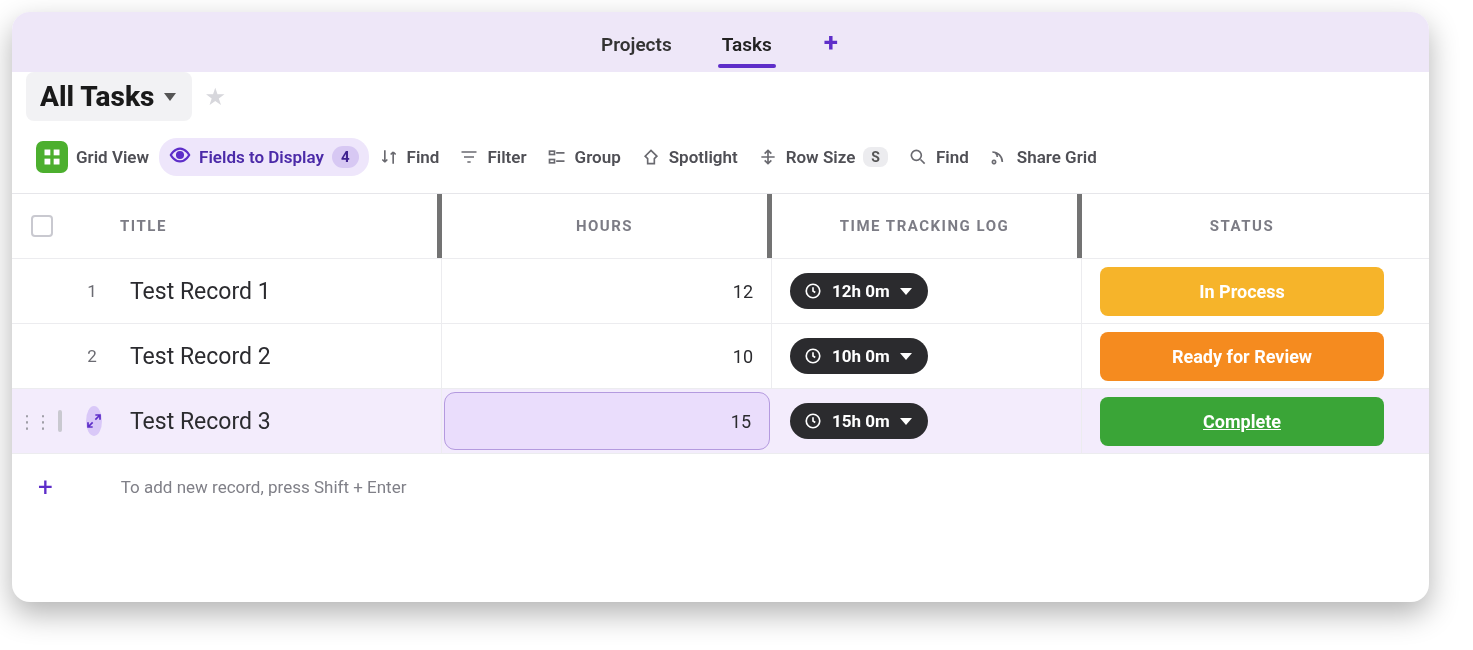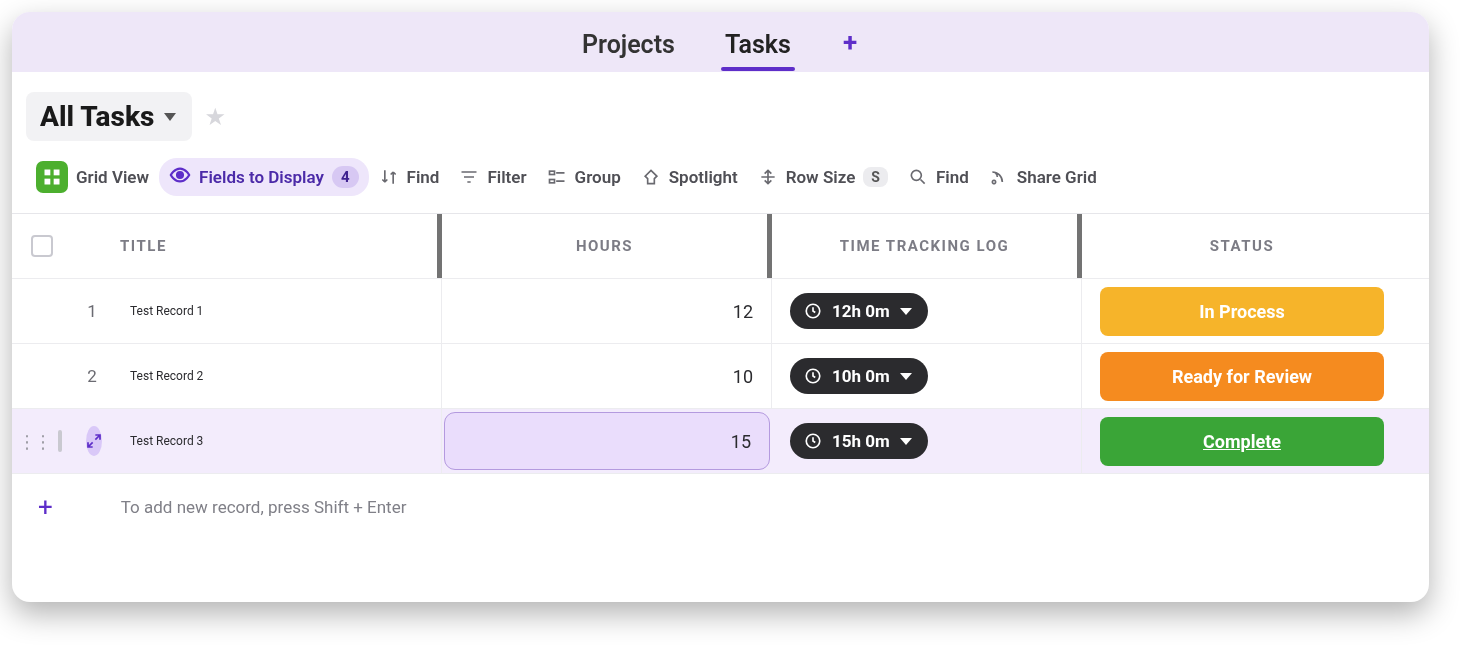--- a/index.html
+++ b/index.html
@@ -24,21 +24,21 @@
   .tabbar {
     background: #eee7f8;
     height: 60px;
     display: flex;
     align-items: center;
     justify-content: center;
     gap: 42px;
     padding: 0 40px;
   }
   .tab {
-    font-size: 25px;
+    font-size: 19px;
     font-weight: 600;
     color: #333;
     padding: 16px 4px 12px 4px;
     cursor: pointer;
     position: relative;
   }
   .tab.active {
     color: #222;
   }
   .tab.active::after {
@@ -55,21 +55,21 @@
     color: #5e2ec9;
     cursor: pointer;
     padding: 0 6px;
   }
 
   
   .view-header {
     display: flex;
     align-items: center;
     gap: 12px;
-    padding: 20px 14px 10px 14px;
+    padding: 0 14px 10px 14px;
   }
   .view-title-btn {
     background: #f2f2f4;
     border-radius: 8px;
     padding: 8px 16px 8px 14px;
     display: flex;
     align-items: center;
     gap: 10px;
     cursor: pointer;
   }
@@ -167,21 +167,21 @@
   }
   .grid-header .cell.first { border-right: none; }
 
   .cell {
     padding: 0 18px;
     min-height: 64px;
     display: flex;
     align-items: center;
   }
   .cell.num { justify-content: center; color:#6b6b72; font-size:17px; border-right: 1px solid #ececef;}
-  .cell.title { font-size:12px; color:#2b2b2f; border-right: 1px solid #ececef;}
+  .cell.title { font-size:23px; color:#2b2b2f; border-right: 1px solid #ececef;}
   .cell.hours { justify-content: flex-end; font-size:18px; color:#2b2b2f; border-right: 1px solid #ececef;}
   .cell.log { border-right: 1px solid #ececef;}
   .cell.status { }
 
   .checkbox {
     width: 22px; height: 22px;
     border: 2px solid #c9c9d0;
     border-radius: 4px;
     background: #fff;
   }

